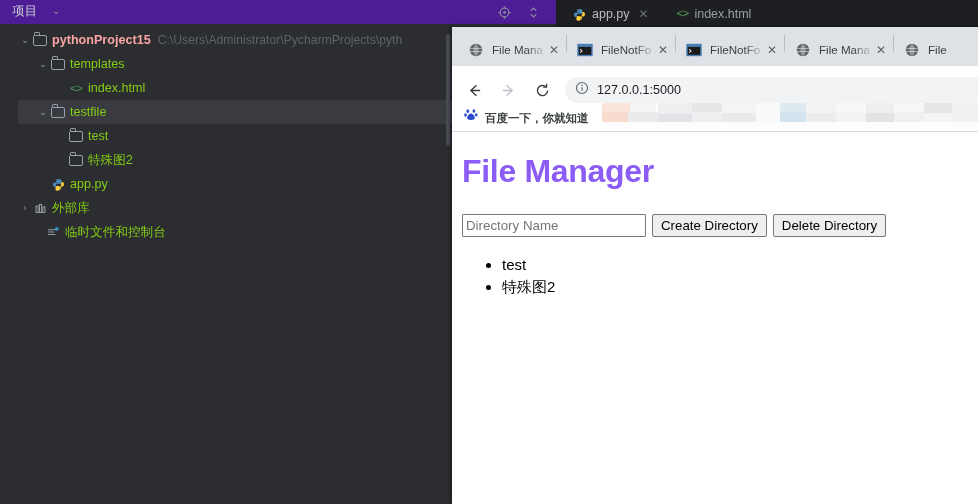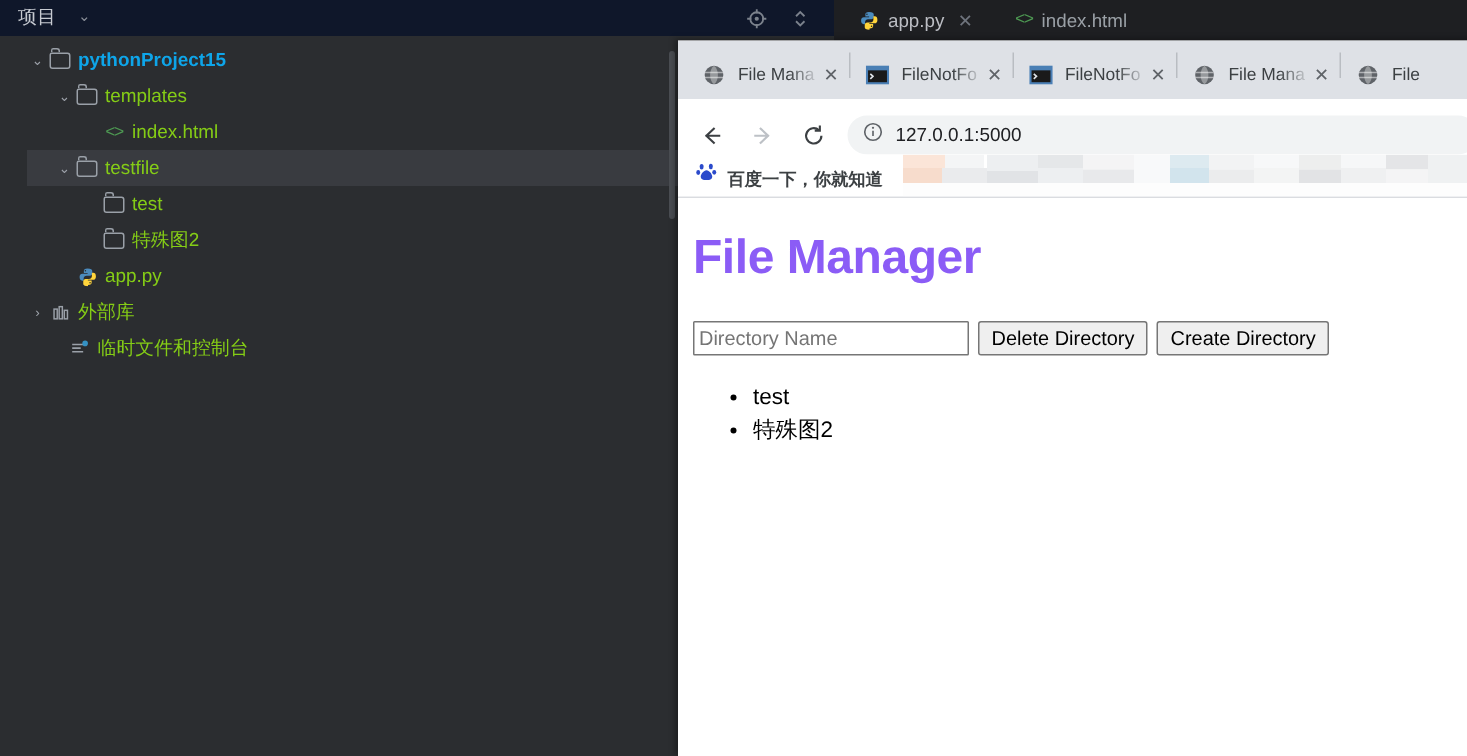--- a/index.html
+++ b/index.html
@@ -15,21 +15,21 @@
     overflow: hidden;
   }
 
   
   .ide {
     position: absolute; inset: 0;
     background: #2b2d30;
   }
   .ide-topbar {
     position: absolute; left: 0; top: 0; width: 978px; height: 24px;
-    background: #0f172a;
+    background: #4c1d95;
   }
   .ide-panel-title {
     position: absolute; left: 12px; top: 3px;
     font-size: 12.5px; color: #c6cad1;
     letter-spacing: .3px;
   }
   .ide-panel-chevron {
     position: absolute; left: 52px; top: 5px;
     font-size: 10px; color: #8b9099;
   }
@@ -65,21 +65,21 @@
     position: relative; height: 24px;
     display: flex; align-items: center;
     white-space: nowrap;
   }
   .trow.selected { background: #393b40; margin-left: 18px; padding-left: 0; border-radius:0;}
   .chev {
     width: 14px; text-align: center; font-size: 9px; color: #9da2aa; flex: none;
   }
   .ticon { width: 16px; flex: none; display:flex; align-items:center; justify-content:center; }
   .tlabel { font-size: 12.6px; color: #84cc16; margin-left: 4px; }
-  .tlabel.bold { font-weight: bold; color: #0ea5e9; }
+  .tlabel.bold { font-weight: bold; color: #fca5a5; }
   .tpath { font-size: 12.2px; color: #5f6368; margin-left: 7px; }
   .tree-scroll {
     position: absolute; right: 2px; top: 6px; width: 4px; height: 112px;
     background: #4a4d52; border-radius: 2px;
   }
 
   
   .folder {
     width: 14px; height: 11px; border: 1.3px solid #9aa0a8;
     border-radius: 1.5px 2px 2px 2px; box-sizing: border-box;
@@ -243,20 +243,21 @@
     </div>
 
     <div class="tree">
 
       <div class="trow" style="padding-left:18px">
         <span class="chev">⌄</span>
         <span class="ticon">
             <span class="folder"></span>
           </span>
         <span class="tlabel bold">pythonProject15</span>
+        <span class="tpath">C:\Users\Administrator\PycharmProjects\pyth</span>
       </div>
 
       <div class="trow" style="padding-left:36px">
         <span class="chev">⌄</span>
         <span class="ticon">
             <span class="folder"></span>
           </span>
         <span class="tlabel">templates</span>
       </div>
 
@@ -468,22 +469,22 @@
         </span>
         <span class="bm-label">百度一下，你就知道</span>
       </div>
     </div>
 
     <div class="page">
       <h1 class="page-title">File Manager</h1>
 
       <div class="form-row">
         <input class="dirname" type="text" placeholder="Directory Name" style="">
+        <button class="btn">Create Directory</button>
         <button class="btn">Delete Directory</button>
-        <button class="btn">Create Directory</button>
       </div>
 
       <ul class="dirlist">
         <li>test</li>
         <li>特殊图2</li>
       </ul>
 
     </div>
   </div>
 </div>

